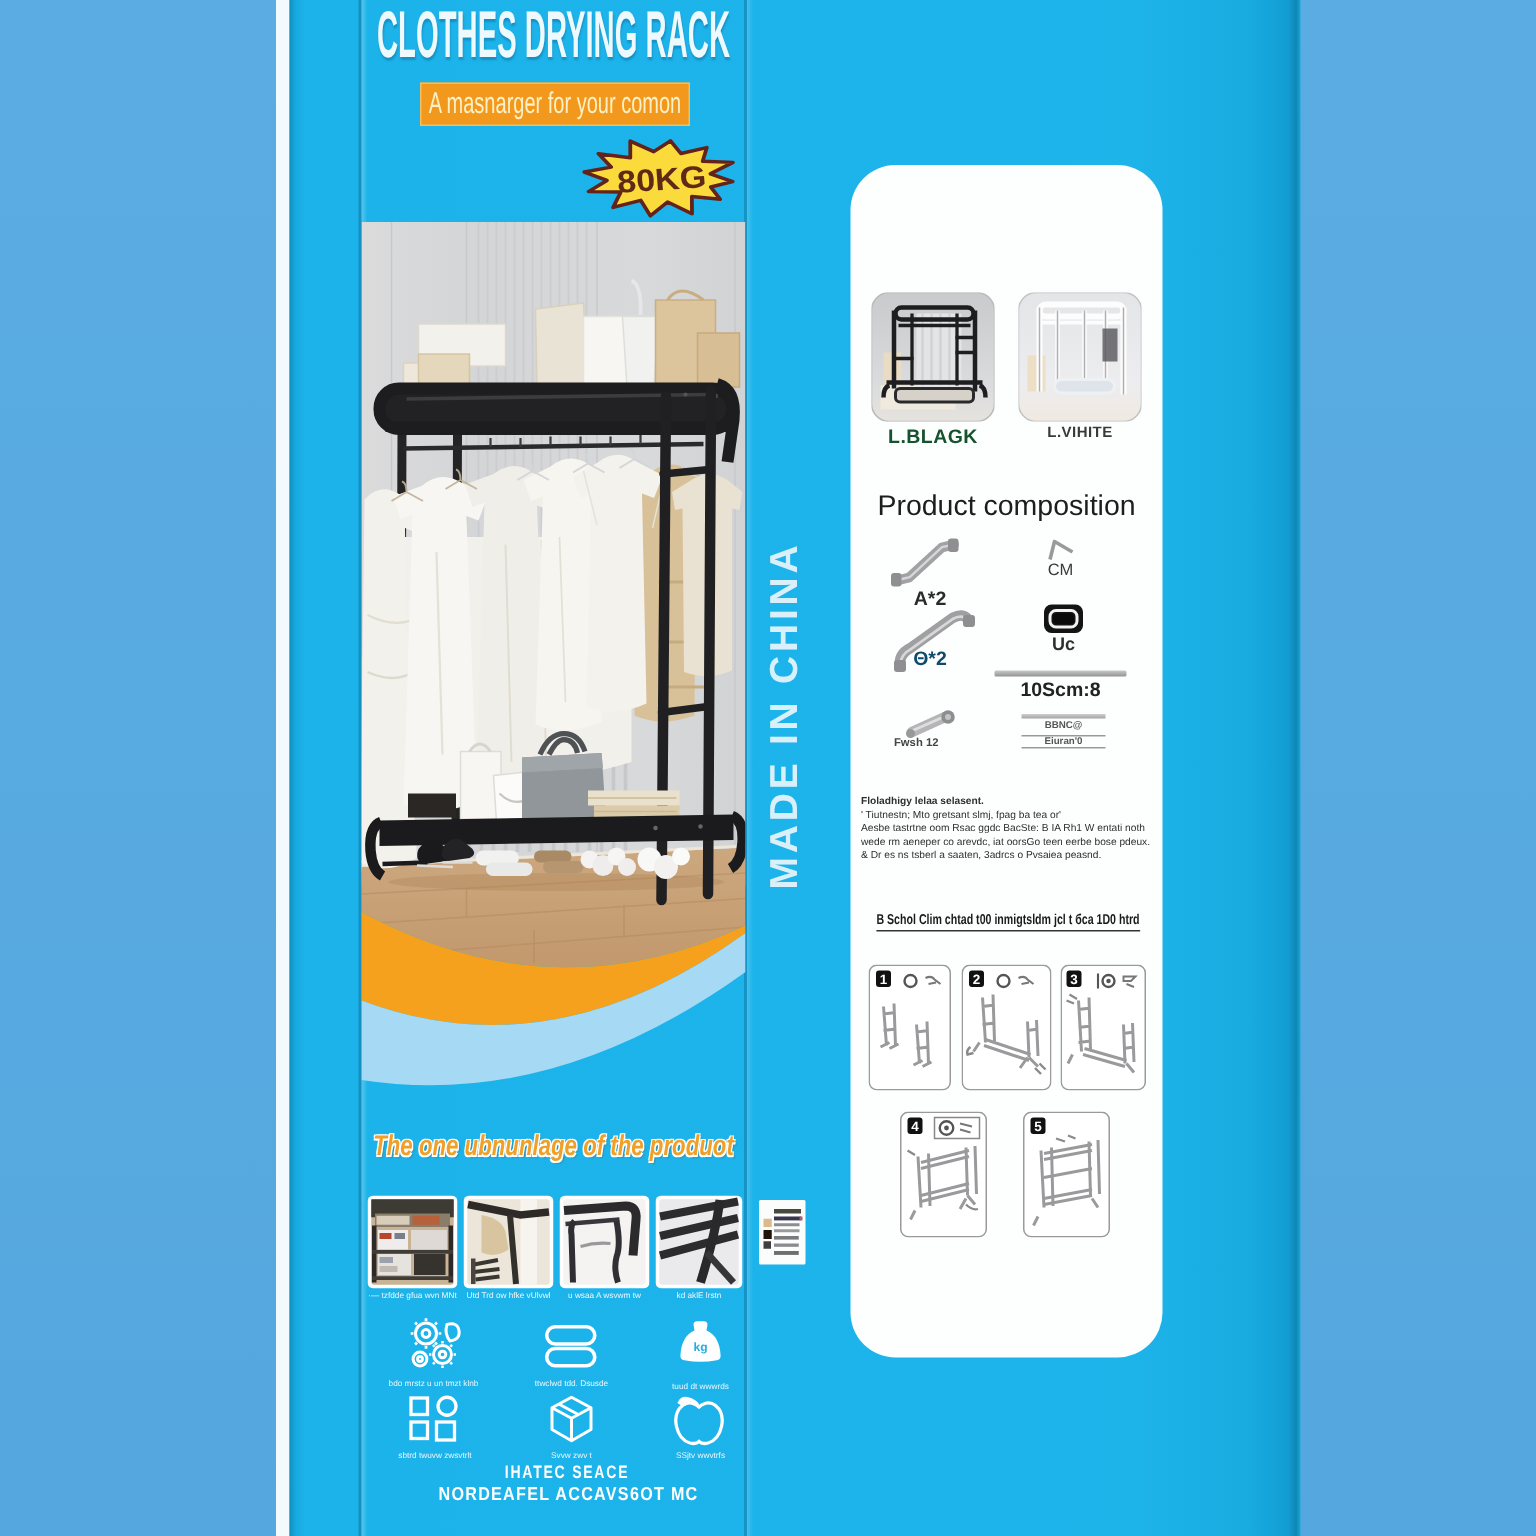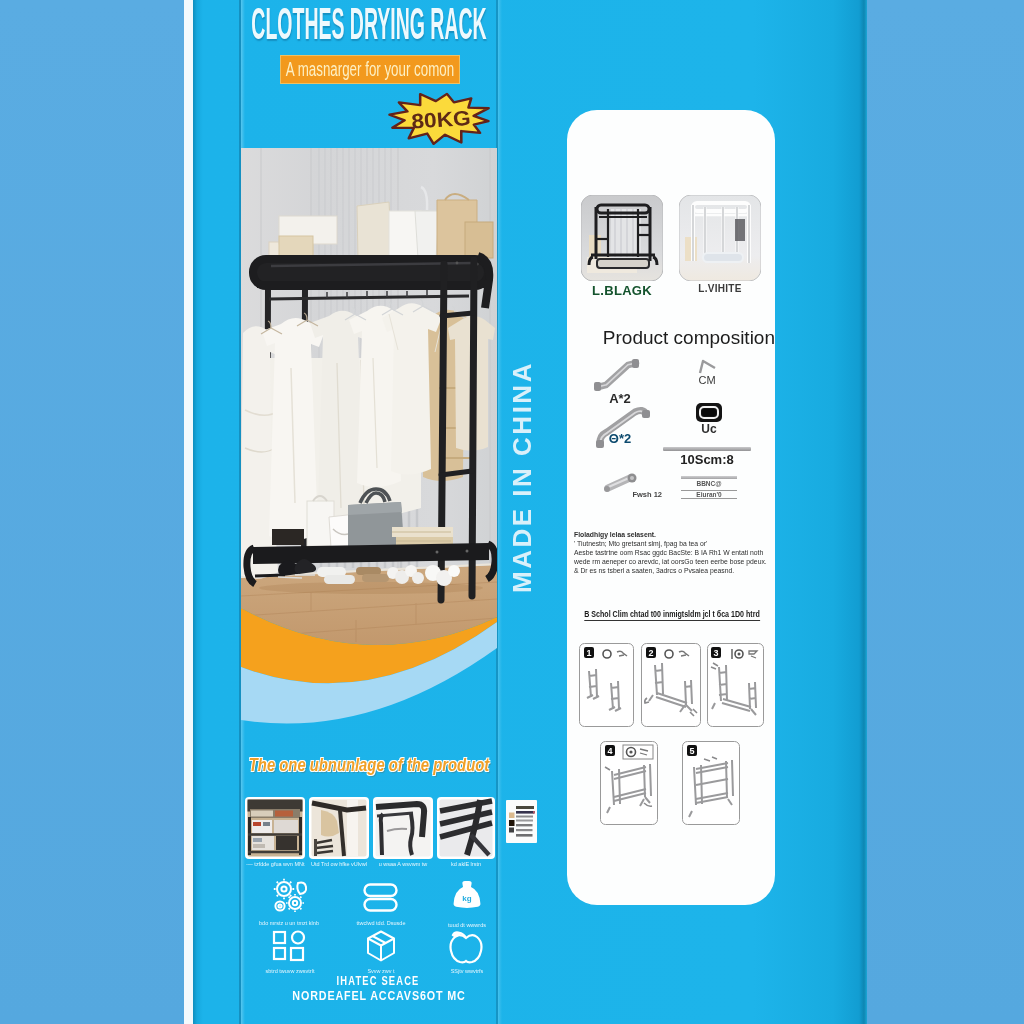--- a/index.html
+++ b/index.html
@@ -428,21 +428,21 @@
 <line x1="58" y1="12" x2="58" y2="64"></line>
       <line x1="70" y1="10" x2="70" y2="68"></line>
 </g>
 <rect x="24" y="58" width="40" height="9" rx="4.5" fill="#dfe4ea" stroke="#eef1f4" stroke-width="2"></rect>
 <rect x="56" y="24" width="10" height="22" fill="#55555a" opacity="0.8"></rect>
 </svg>
 
 <div class="abs" style="left:581px;top:283px;width:82px;text-align:center;font-size:13px;font-weight:bold;color:#14532d;letter-spacing:0.3px;">L.BLAGK</div>
 <div class="abs" style="left:679px;top:283px;width:82px;text-align:center;font-size:10px;font-weight:bold;color:#3a3a3a;letter-spacing:0.3px;">L.VIHITE</div>
 
-<div class="abs" style="left:567px;top:327px;width:208px;text-align:right;font-size:19px;color:#1d1d1d;white-space:nowrap;">Product composition</div>
+<div class="abs" style="left:567px;top:327px;width:208px;text-align:center;font-size:19px;color:#1d1d1d;white-space:nowrap;">Product composition</div>
 
 <svg class="abs" style="left:592px;top:355px;" width="48" height="38" viewBox="0 0 48 38">
 <path d="M6,32 L14,30 L36,10 L44,8" stroke="#a2a2a4" stroke-width="6.5" fill="none" stroke-linecap="round"></path>
 <path d="M7,31.5 L14.5,29.7 L36,9.7 L43,8.3" stroke="#d6d6d8" stroke-width="1.6" fill="none"></path>
 <rect x="2" y="27" width="7" height="9" rx="2" fill="#8f8f92"></rect>
 <rect x="40" y="4" width="7" height="9" rx="2" fill="#8f8f92"></rect>
 </svg>
 
 <div class="abs" style="left:600px;top:391px;width:40px;text-align:center;font-size:13px;font-weight:bold;color:#2a2a2a;">A*2</div>
 
@@ -474,21 +474,21 @@
 <div class="abs" style="left:663px;top:452px;width:88px;text-align:center;font-size:13px;font-weight:bold;color:#222;">10Scm:8</div>
 
 <svg class="abs" style="left:602px;top:468px;" width="40" height="26" viewBox="0 0 40 26">
 <path d="M6,20 L28,10" stroke="#b5b5b7" stroke-width="7" stroke-linecap="round"></path>
 <path d="M6.5,19 L27,10" stroke="#dedee0" stroke-width="2" fill="none"></path>
 <circle cx="30" cy="10" r="4.5" fill="#8e8e90"></circle>
     <circle cx="30" cy="10" r="2" fill="#c4c4c6"></circle>
 <circle cx="5" cy="21" r="3" fill="#98989a"></circle>
 </svg>
 
-<div class="abs" style="left:616px;top:490px;width:46px;text-align:right;font-size:7.5px;font-weight:bold;color:#444;">Fwsh 12</div>
+<div class="abs" style="left:596px;top:490px;width:46px;text-align:left;font-size:7.5px;font-weight:bold;color:#444;">Fwsh 12</div>
 
 <div class="abs" style="left:681px;top:476px;width:56px;height:3px;background:linear-gradient(180deg,#cfcfd1,#a3a3a5);"></div>
 
 <div class="abs" style="left:681px;top:480px;width:56px;text-align:center;font-size:6.5px;color:#555;font-weight:bold;">BBNC@</div>
 <div class="abs" style="left:681px;top:490px;width:56px;text-align:center;font-size:6.5px;color:#555;font-weight:bold;border:0.5px solid #999;border-left:0;border-right:0;">Eiuran'0</div>
 
 <div class="abs" style="left:574px;top:531px;width:196px;font-size:6.8px;line-height:8.9px;color:#2e2e2e;">
 <div style="font-weight:bold;">Floladhigy lelaa selasent.</div>
 <div>' Tiutnestn; Mto gretsant slmj, fpag ba tea or'</div>
 <div>Aesbe tastrtne oom Rsac ggdc BacSte: B IA Rh1 W entati noth</div>

